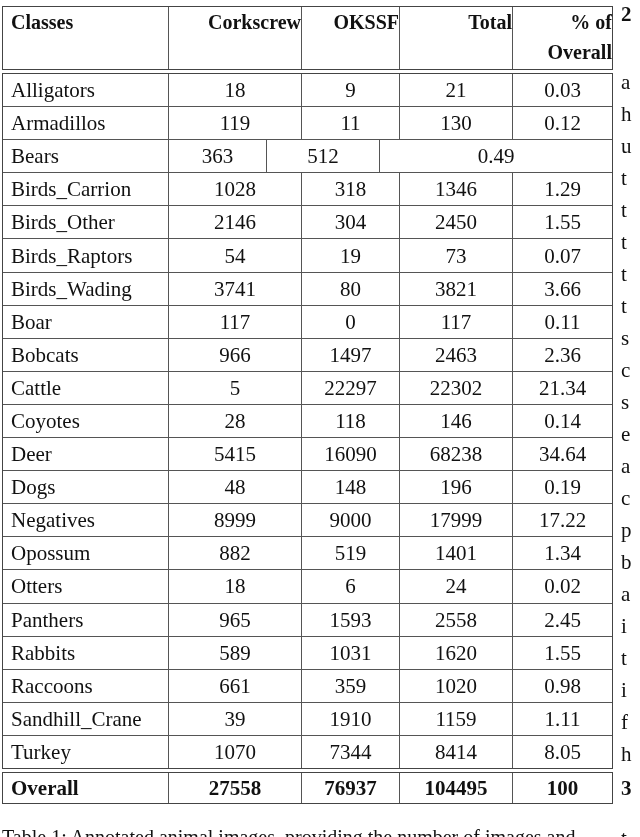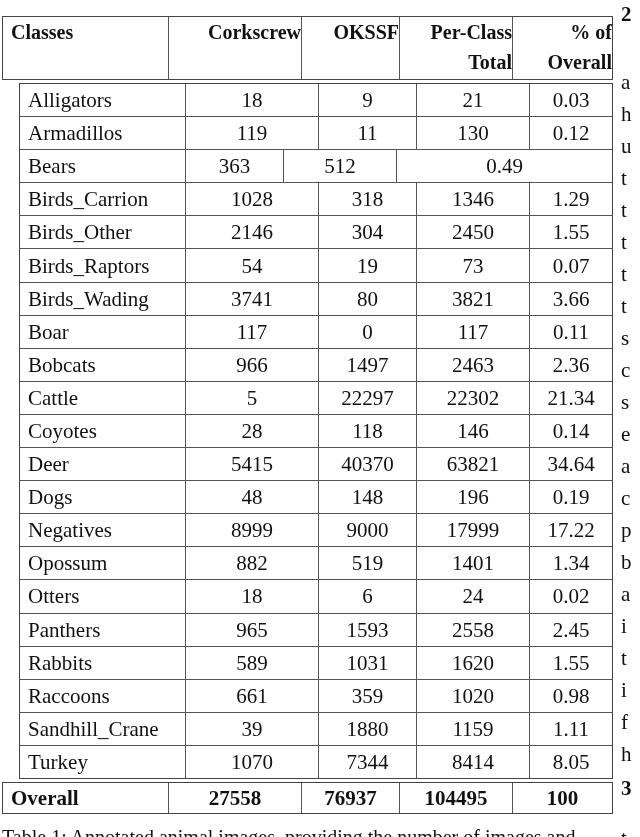--- a/index.html
+++ b/index.html
@@ -1,28 +1,28 @@
 <!DOCTYPE html>
 <html><head>
 <meta charset="utf-8">
 <style>
   html, body { margin:0; padding:0; background:#ffffff; }
   body { width:640px; height:837px; position:relative; overflow:hidden;
          font-family:"Liberation Serif", "DejaVu Serif", serif; color:#111; }
-  .tbl { position:absolute; left:2px; top:16px; width:611px; }
+  .tbl { position:absolute; left:2px; top:6px; width:611px; }
   .block { border:1.5px solid #444; box-sizing:border-box; }
   .row { display:flex; }
   .row + .row { border-top:1px solid #555; }
   .cell { box-sizing:border-box; border-left:1px solid #555; display:flex;
           align-items:center; justify-content:center; font-size:21px; line-height:30px; }
   .cell:first-child { border-left:none; justify-content:flex-start; padding-left:8px; }
   .c0 { width:165px; } .c1 { width:133px; } .c2 { width:98px; } .c3 { width:113px; } .c4 { width:102px; flex:1; }
   .hdr .cell { font-weight:bold; flex-direction:column; align-items:flex-end; justify-content:flex-start; line-height:30px; height:62px; font-size:20px; }
   .hdr .cell:first-child { align-items:flex-start; }
-  .body-block { margin-top:3px;margin-left:17px; }
+  .body-block { margin-top:3px; }
   .body-block .row { height:32.1px; }
   .body-block .cell { height:100%; }
   .total-block { margin-top:3px; }
   .total-block .row { height:30px; }
   .total-block .cell { font-weight:bold; }
   .sidecol { position:absolute; left:621px; top:0; width:30px; font-size:21px; }
   .sidecol span { position:absolute; left:0; }
   .caption { position:absolute; left:2px; top:826px; font-size:20px; white-space:nowrap; }
 </style>
 </head>
@@ -37,21 +37,20 @@
         </div>
         <div class="cell c1">
           <span>Corkscrew</span>
           <span></span>
         </div>
         <div class="cell c2">
           <span>OKSSF</span>
           <span></span>
         </div>
         <div class="cell c3">
-          <span>Per-Class</span>
           <span>Total</span>
         </div>
         <div class="cell c4">
           <span>% of</span>
           <span>Overall</span>
         </div>
       </div>
   </div>
   <div class="block body-block" id="body-block">
       <div class="row">
@@ -126,22 +125,22 @@
       <div class="row">
         <div class="cell c0">Coyotes</div>
         <div class="cell c1">28</div>
         <div class="cell c2">118</div>
         <div class="cell c3">146</div>
         <div class="cell c4">0.14</div>
       </div>
       <div class="row">
         <div class="cell c0">Deer</div>
         <div class="cell c1">5415</div>
-        <div class="cell c2">40370</div>
-        <div class="cell c3">63821</div>
+        <div class="cell c2">16090</div>
+        <div class="cell c3">68238</div>
         <div class="cell c4">34.64</div>
       </div>
       <div class="row">
         <div class="cell c0">Dogs</div>
         <div class="cell c1">48</div>
         <div class="cell c2">148</div>
         <div class="cell c3">196</div>
         <div class="cell c4">0.19</div>
       </div>
       <div class="row">
@@ -182,21 +181,21 @@
       <div class="row">
         <div class="cell c0">Raccoons</div>
         <div class="cell c1">661</div>
         <div class="cell c2">359</div>
         <div class="cell c3">1020</div>
         <div class="cell c4">0.98</div>
       </div>
       <div class="row">
         <div class="cell c0">Sandhill_Crane</div>
         <div class="cell c1">39</div>
-        <div class="cell c2">1880</div>
+        <div class="cell c2">1910</div>
         <div class="cell c3">1159</div>
         <div class="cell c4">1.11</div>
       </div>
       <div class="row">
         <div class="cell c0">Turkey</div>
         <div class="cell c1">1070</div>
         <div class="cell c2">7344</div>
         <div class="cell c3">8414</div>
         <div class="cell c4">8.05</div>
       </div>

